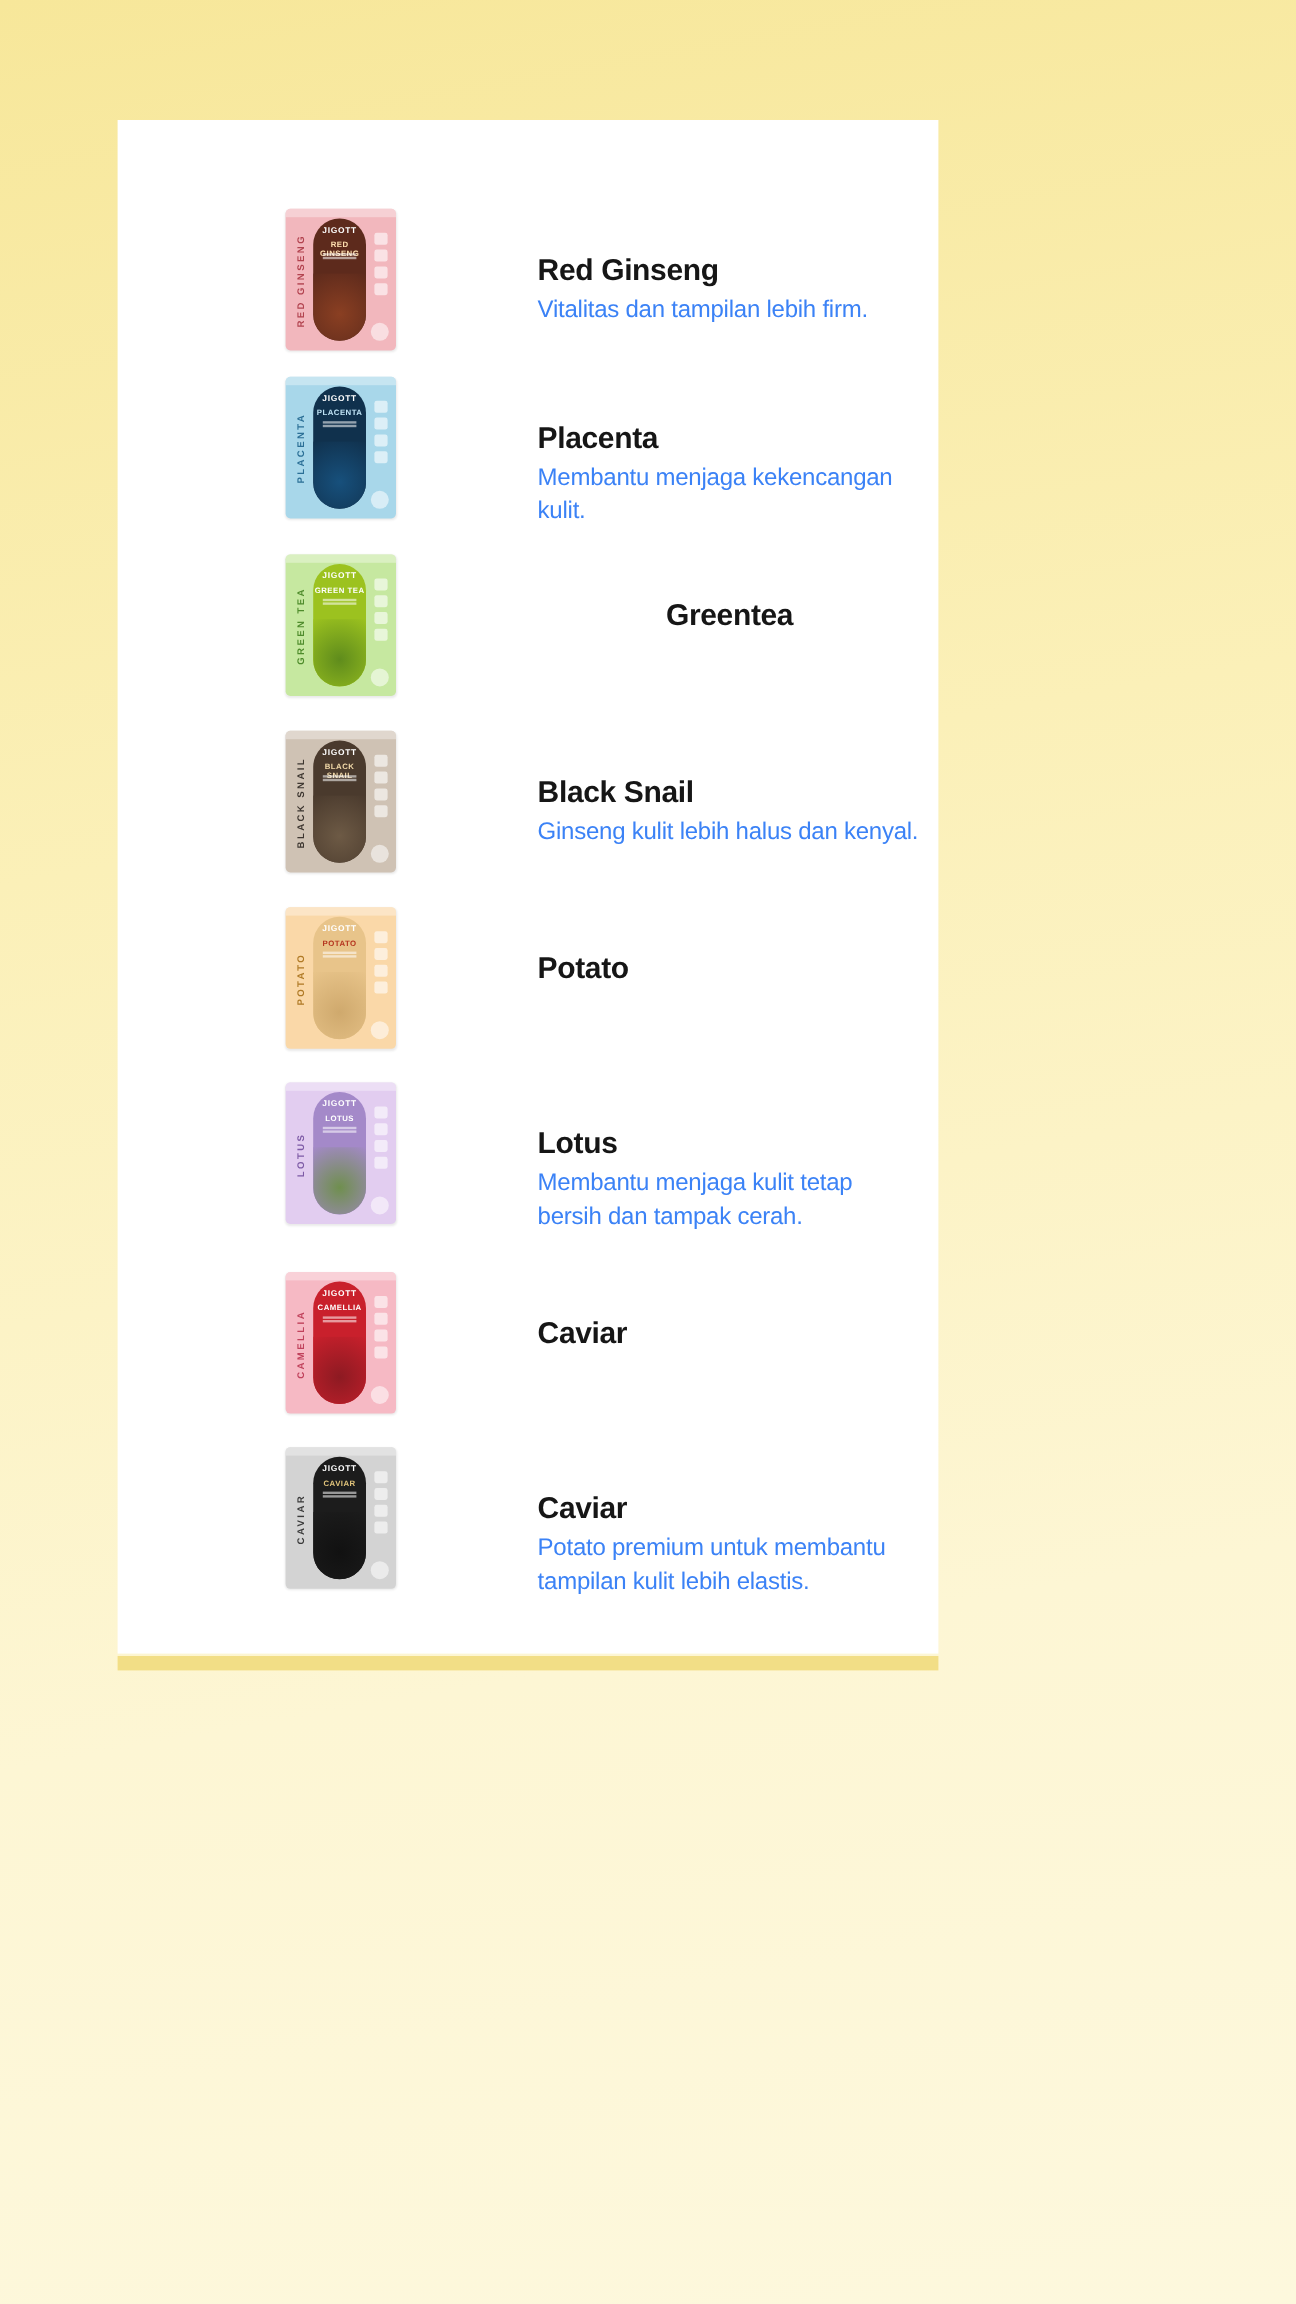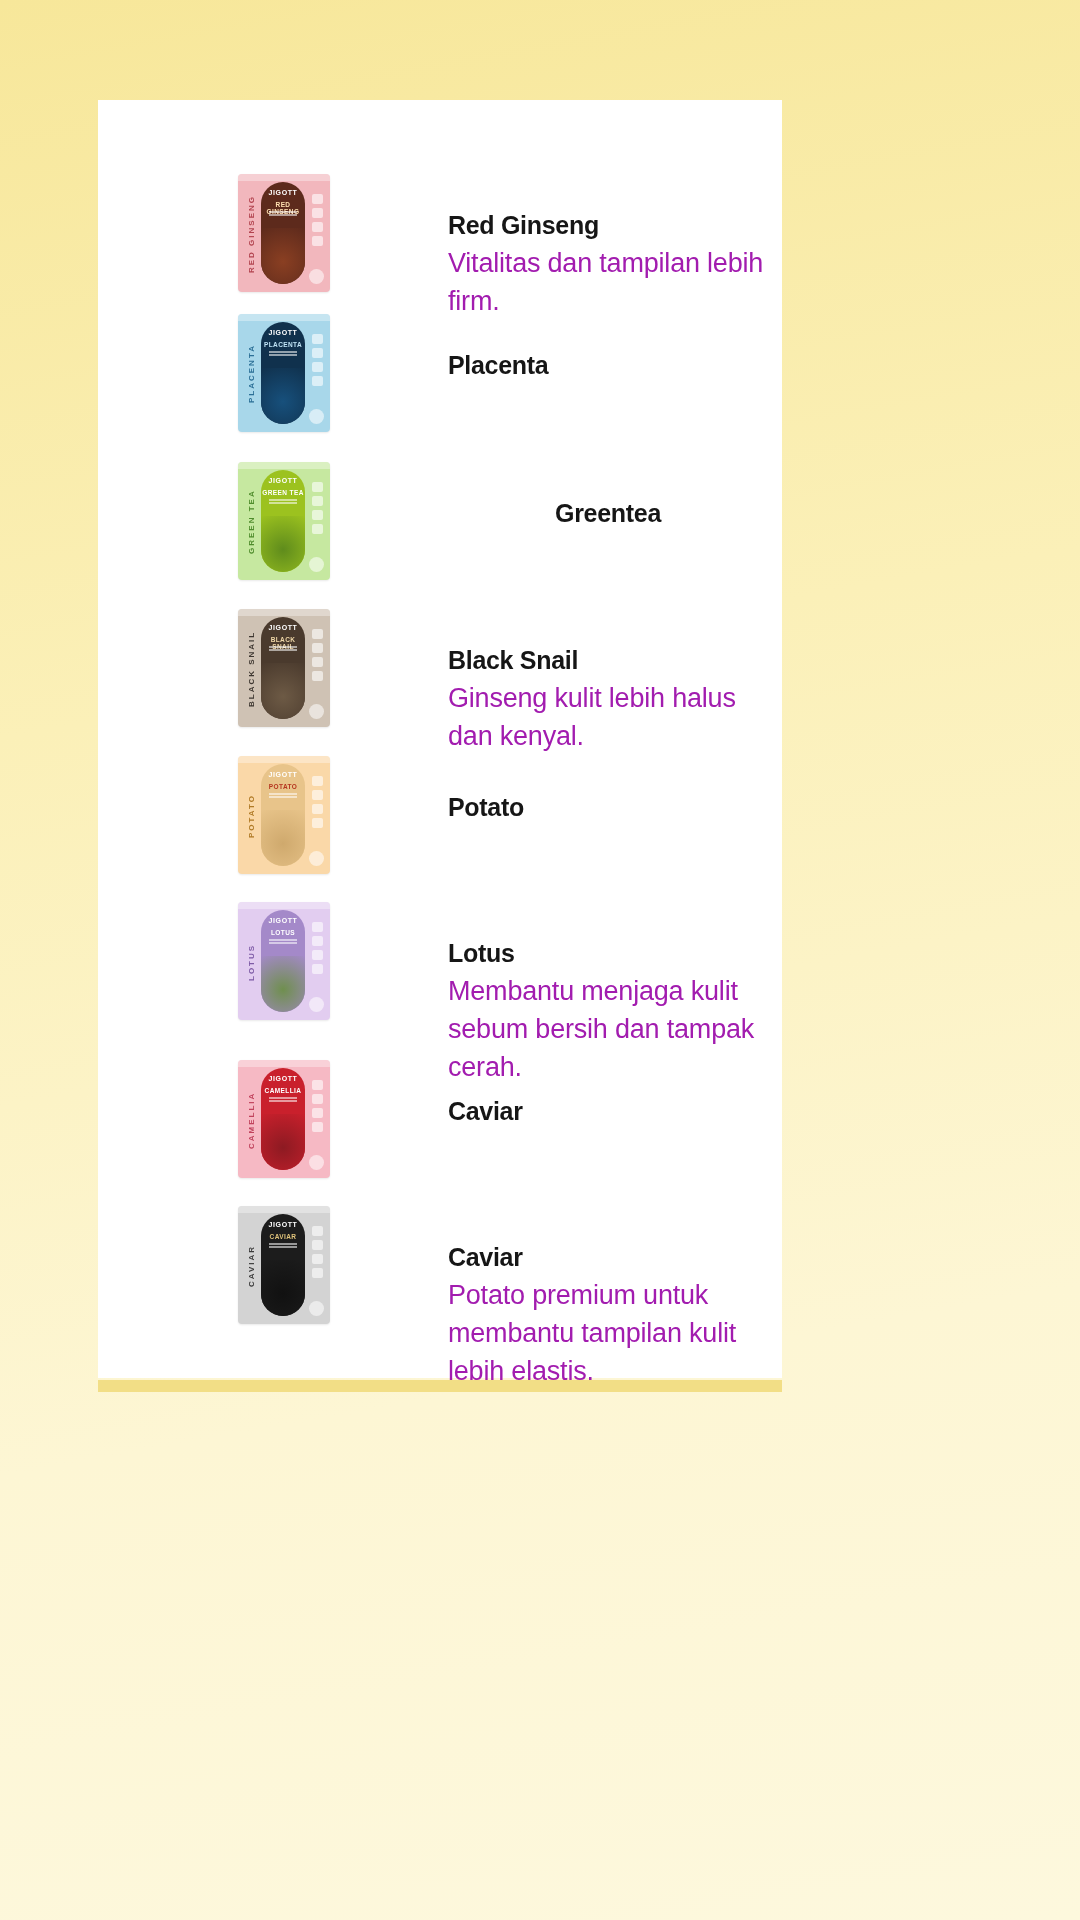--- a/index.html
+++ b/index.html
@@ -161,22 +161,22 @@
   }
   .item-title {
     font-size: 25px;
     font-weight: bold;
     color: #161616;
     letter-spacing: -0.3px;
     margin: 0 0 4px 0;
     line-height: 1.1;
   }
   .item-desc {
-    font-size: 27px;
-    color: #a21caf;
+    font-size: 20px;
+    color: #3b82f6;
     line-height: 1.42;
     margin: 0;
     letter-spacing: -0.2px;
   }
 </style>
 </head>
 <body>
 
 <div class="card"></div>
 <div class="card-underline"></div>
@@ -225,20 +225,21 @@
           <i></i>
           <i></i>
           <i></i>
           <i></i>
         </div>
         <div class="seal"></div>
       </div>
     </div>
     <div class="text-block" style="top: 352px;">
       <h3 class="item-title">Placenta</h3>
+      <p class="item-desc">Membantu menjaga kekencangan kulit.</p>
     </div>
     <div class="thumb-wrap" style="left: 238px; top: 462px;">
       <div class="pouch" style="background: rgb(198, 232, 160);">
         <div class="notch"></div>
         <div class="sidelabel" style="color: rgb(79, 140, 44);">GREEN TEA</div>
         <div class="window" style="background: rgb(156, 194, 31);">
           <div class="brand">JIGOTT</div>
           <div class="vname" style="color: rgb(255, 255, 255);">GREEN TEA</div>
           <div class="lines">
             <i></i>
@@ -326,21 +327,21 @@
           <i></i>
           <i></i>
           <i></i>
           <i></i>
         </div>
         <div class="seal"></div>
       </div>
     </div>
     <div class="text-block" style="top: 940px;">
       <h3 class="item-title">Lotus</h3>
-      <p class="item-desc">Membantu menjaga kulit sebum bersih dan tampak cerah.</p>
+      <p class="item-desc">Membantu menjaga kulit tetap bersih dan tampak cerah.</p>
     </div>
     <div class="thumb-wrap" style="left: 238px; top: 1060px;">
       <div class="pouch" style="background: rgb(246, 185, 196);">
         <div class="notch"></div>
         <div class="sidelabel" style="color: rgb(192, 66, 92);">CAMELLIA</div>
         <div class="window" style="background: rgb(201, 32, 44);">
           <div class="brand">JIGOTT</div>
           <div class="vname" style="color: rgb(255, 255, 255);">CAMELLIA</div>
           <div class="lines">
             <i></i>

